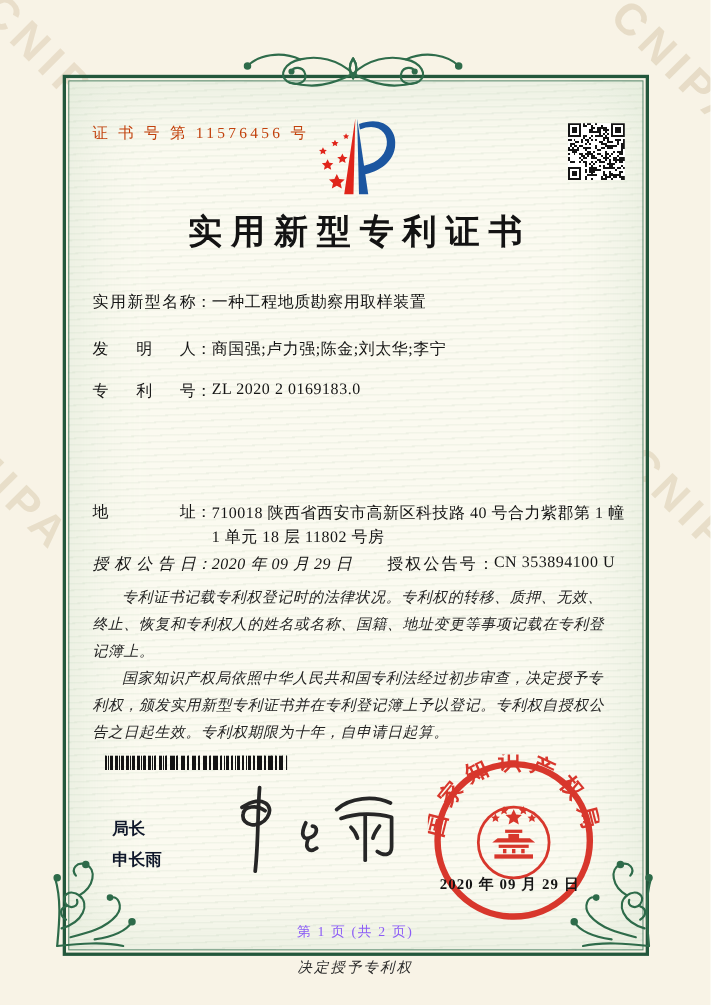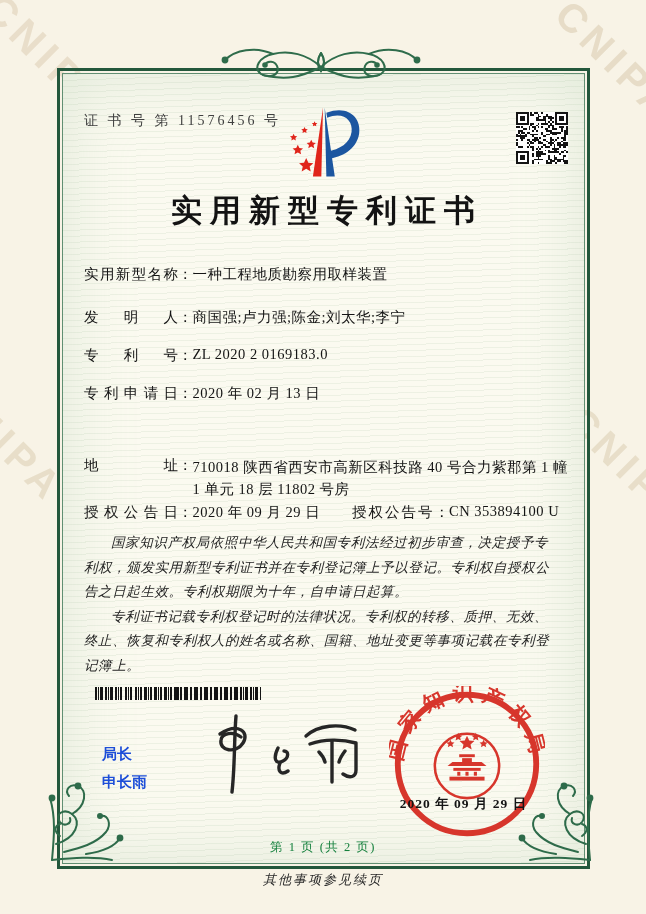--- a/index.html
+++ b/index.html
@@ -29,68 +29,68 @@
   }
   .frame-inner{
     position:absolute;inset:2px;
     border:1px solid rgba(46,107,74,.75);
     background-color:#fbfaf0;
     background-image:repeating-linear-gradient(178deg, rgba(140,175,140,.13) 0 1px, transparent 1px 6px);
     box-shadow:inset 0 0 70px rgba(150,185,150,.28);
   }
   .ornament{position:absolute;pointer-events:none;}
   
-  .cert-no{position:absolute;left:84px;top:112px;font-size:14px;letter-spacing:3px;color:#404040;}
+  .cert-no{position:absolute;left:84px;top:112px;font-size:14px;letter-spacing:3px;color:#c2410c;}
   .logo{position:absolute;left:281px;top:98px;width:84px;height:90px;}
   .qr{position:absolute;left:516px;top:112px;width:52px;height:52px;}
   .title{
     position:absolute;left:0;top:190px;width:100%;
     text-align:center;font-size:31px;font-weight:bold;
     letter-spacing:8px;padding-left:8px;box-sizing:border-box;color:#131313;
   }
   
   .frow{position:absolute;left:84px;font-size:14.5px;color:#141414;white-space:nowrap;}
   .flabel{
     display:inline-block;width:94px;
     text-align:justify;text-align-last:justify;
     vertical-align:top;
   }
   .fcolon{display:inline-block;vertical-align:top;}
   .fvalue{display:inline-block;vertical-align:top;letter-spacing:.5px;}
   .fvalue.wrap{white-space:normal;width:378px;line-height:22px;}
-  .pair1{display:inline-block;width:268px;}
+  .pair1{display:inline-block;width:268px;font-style:italic;}
   .pair2 .flabel{width:auto;letter-spacing:2px;text-align-last:auto;font-family:Liberation Mono, monospace;}
   
   .paras{
     position:absolute;left:84px;top:531px;width:478px;
     font-size:13.5px;line-height:24.5px;font-style:italic;color:#242424;
     letter-spacing:.6px;
   }
   .paras p{margin:0;text-indent:2em;}
   
   .barcode{
     position:absolute;left:95px;top:687px;width:166px;height:13px;
     background-image:
       repeating-linear-gradient(90deg,#141414 0 2px,transparent 2px 5px),
       repeating-linear-gradient(90deg,#141414 0 1px,transparent 1px 3.3px);
   }
   .signer{
     position:absolute;left:102px;top:740px;
     font-family:"Liberation Sans","DejaVu Sans",sans-serif;
-    font-weight:bold;font-size:15px;color:#1d4ed8;line-height:28px;
+    font-weight:bold;font-size:15px;color:#0f172a;line-height:28px;
   }
   .signature{position:absolute;left:198px;top:710px;width:170px;height:88px;}
   .seal{position:absolute;left:389px;top:686px;width:156px;height:156px;}
   .seal-date{
     position:absolute;left:381px;top:795px;width:165px;
     text-align:center;font-size:13.5px;font-weight:bold;color:#141414;letter-spacing:1px;
   }
   .page-indicator{
     position:absolute;left:0;top:839px;width:100%;text-align:center;
-    font-size:12.5px;letter-spacing:1.5px;color:#15803d;
+    font-size:12.5px;letter-spacing:1.5px;color:#8b5cf6;
   }
   .footer-note{
     position:absolute;left:0;top:871px;width:100%;text-align:center;
     font-size:13px;font-style:italic;letter-spacing:2px;color:#2a2a2a;
   }
 </style>
 </head>
 <body>
 
 <div class="page">
@@ -180,33 +180,30 @@
 
   <div class="frow" style="top:265px;">
     <span class="flabel">实用新型名称</span><span class="fcolon">：</span><span class="fvalue">一种工程地质勘察用取样装置</span>
   </div>
   <div class="frow" style="top:308px;">
     <span class="flabel">发明人</span><span class="fcolon">：</span><span class="fvalue">商国强;卢力强;陈金;刘太华;李宁</span>
   </div>
   <div class="frow" style="top:346px;font-family:Liberation Serif, serif;">
     <span class="flabel">专利号</span><span class="fcolon">：</span><span class="fvalue">ZL 2020 2 0169183.0</span>
   </div>
-  <div class="frow" style="top:384px;">
-    <span class="flabel">专利申请日</span><span class="fcolon">：</span><span class="fvalue">2020 年 02 月 13 日</span>
-  </div>
   <div class="frow" style="top:456px;">
     <span class="flabel">地址</span><span class="fcolon">：</span><span class="fvalue wrap">710018 陕西省西安市高新区科技路 40 号合力紫郡第 1 幢 1 单元 18 层 11802 号房</span>
   </div>
   <div class="frow" style="top:503px;">
     <span class="pair1"><span class="flabel">授权公告日</span><span class="fcolon">：</span><span class="fvalue">2020 年 09 月 29 日</span></span><span class="pair2"><span class="flabel">授权公告号</span><span class="fcolon">：</span><span class="fvalue">CN 353894100 U</span></span>
   </div>
 
   <div class="paras">
+    <p>专利证书记载专利权登记时的法律状况。专利权的转移、质押、无效、终止、恢复和专利权人的姓名或名称、国籍、地址变更等事项记载在专利登记簿上。</p>
     <p>国家知识产权局依照中华人民共和国专利法经过初步审查，决定授予专利权，颁发实用新型专利证书并在专利登记簿上予以登记。专利权自授权公告之日起生效。专利权期限为十年，自申请日起算。</p>
-    <p>专利证书记载专利权登记时的法律状况。专利权的转移、质押、无效、终止、恢复和专利权人的姓名或名称、国籍、地址变更等事项记载在专利登记簿上。</p>
   </div>
 
   <div class="barcode"></div>
 
   <div class="signer">
     <div>局长</div>
     <div>申长雨</div>
   </div>
 
   <svg class="signature" viewBox="0 0 170 88">
@@ -244,15 +241,15 @@
         <rect x="70" y="88" width="3.2" height="4"></rect>
         <rect x="78.4" y="88" width="3.2" height="4"></rect>
         <rect x="87" y="88" width="3.2" height="4"></rect>
         <rect x="62" y="93" width="36" height="4"></rect>
       </g>
     </g>
   </svg>
   <div class="seal-date">2020 年 09 月 29 日</div>
 
   <div class="page-indicator">第 1 页 (共 2 页)</div>
-  <div class="footer-note">其他事项参见续页</div>
+  <div class="footer-note">决定授予专利权</div>
 
 </div>
 
 </body></html>

